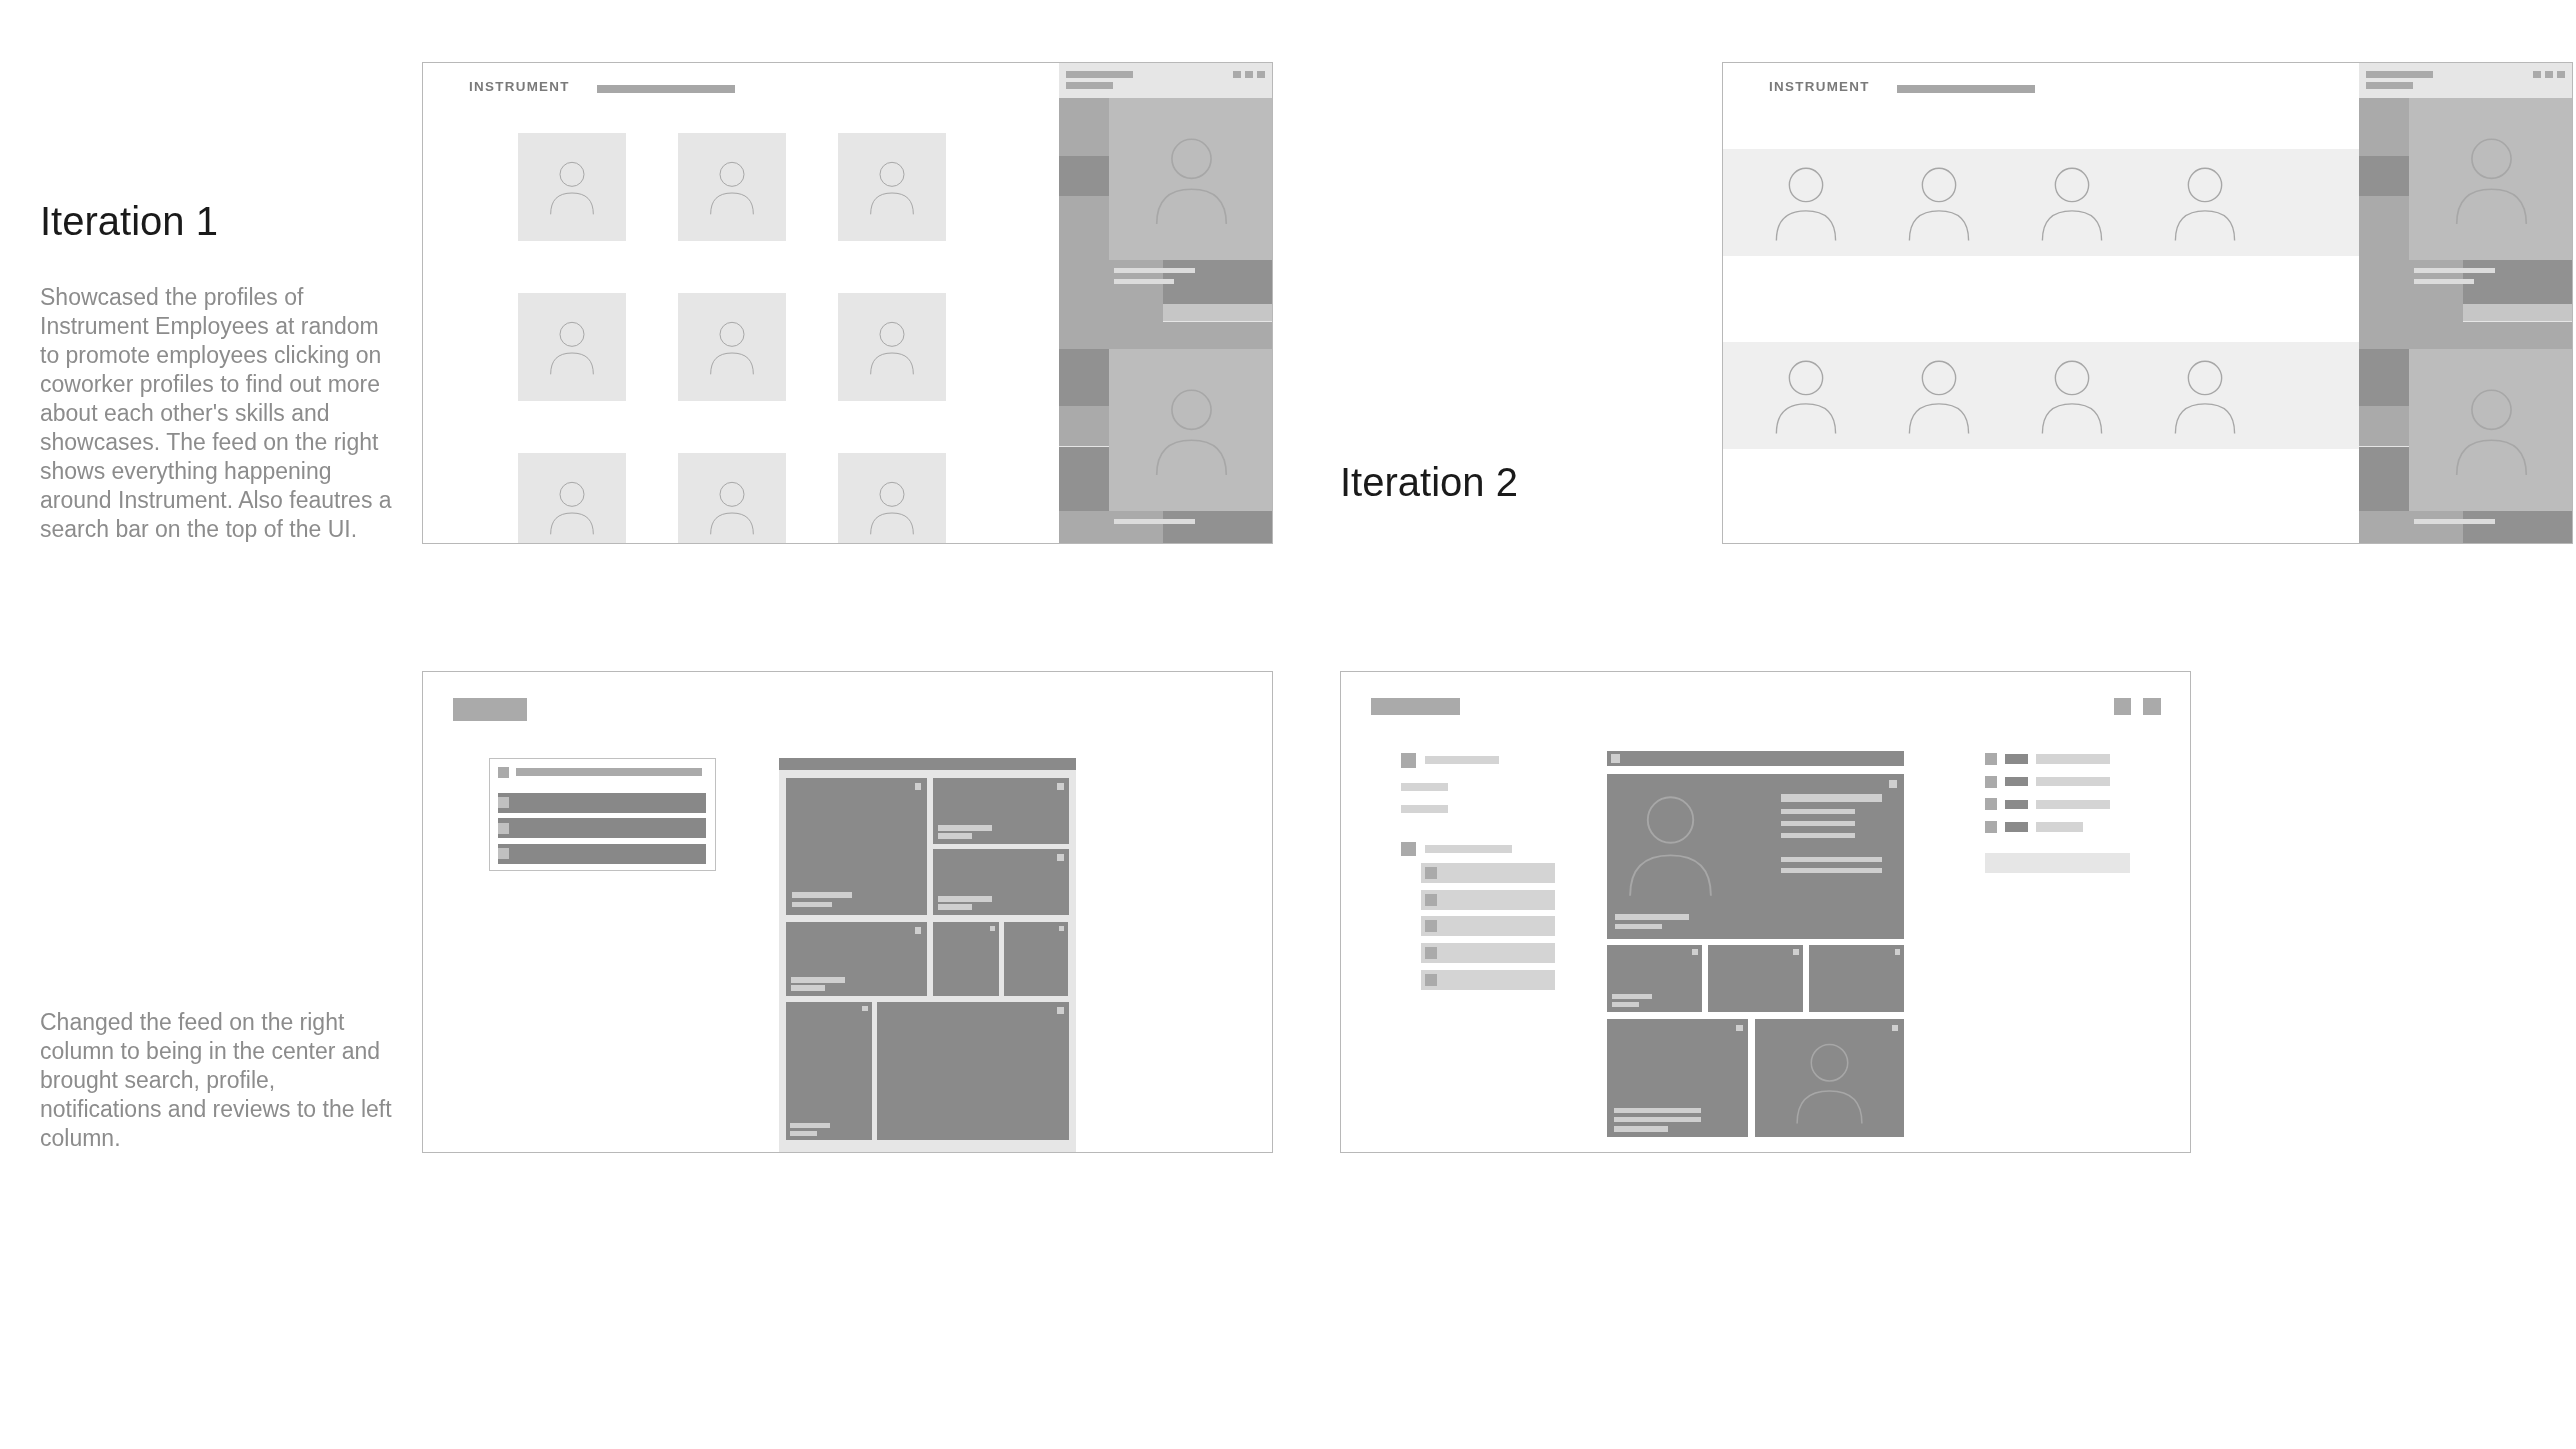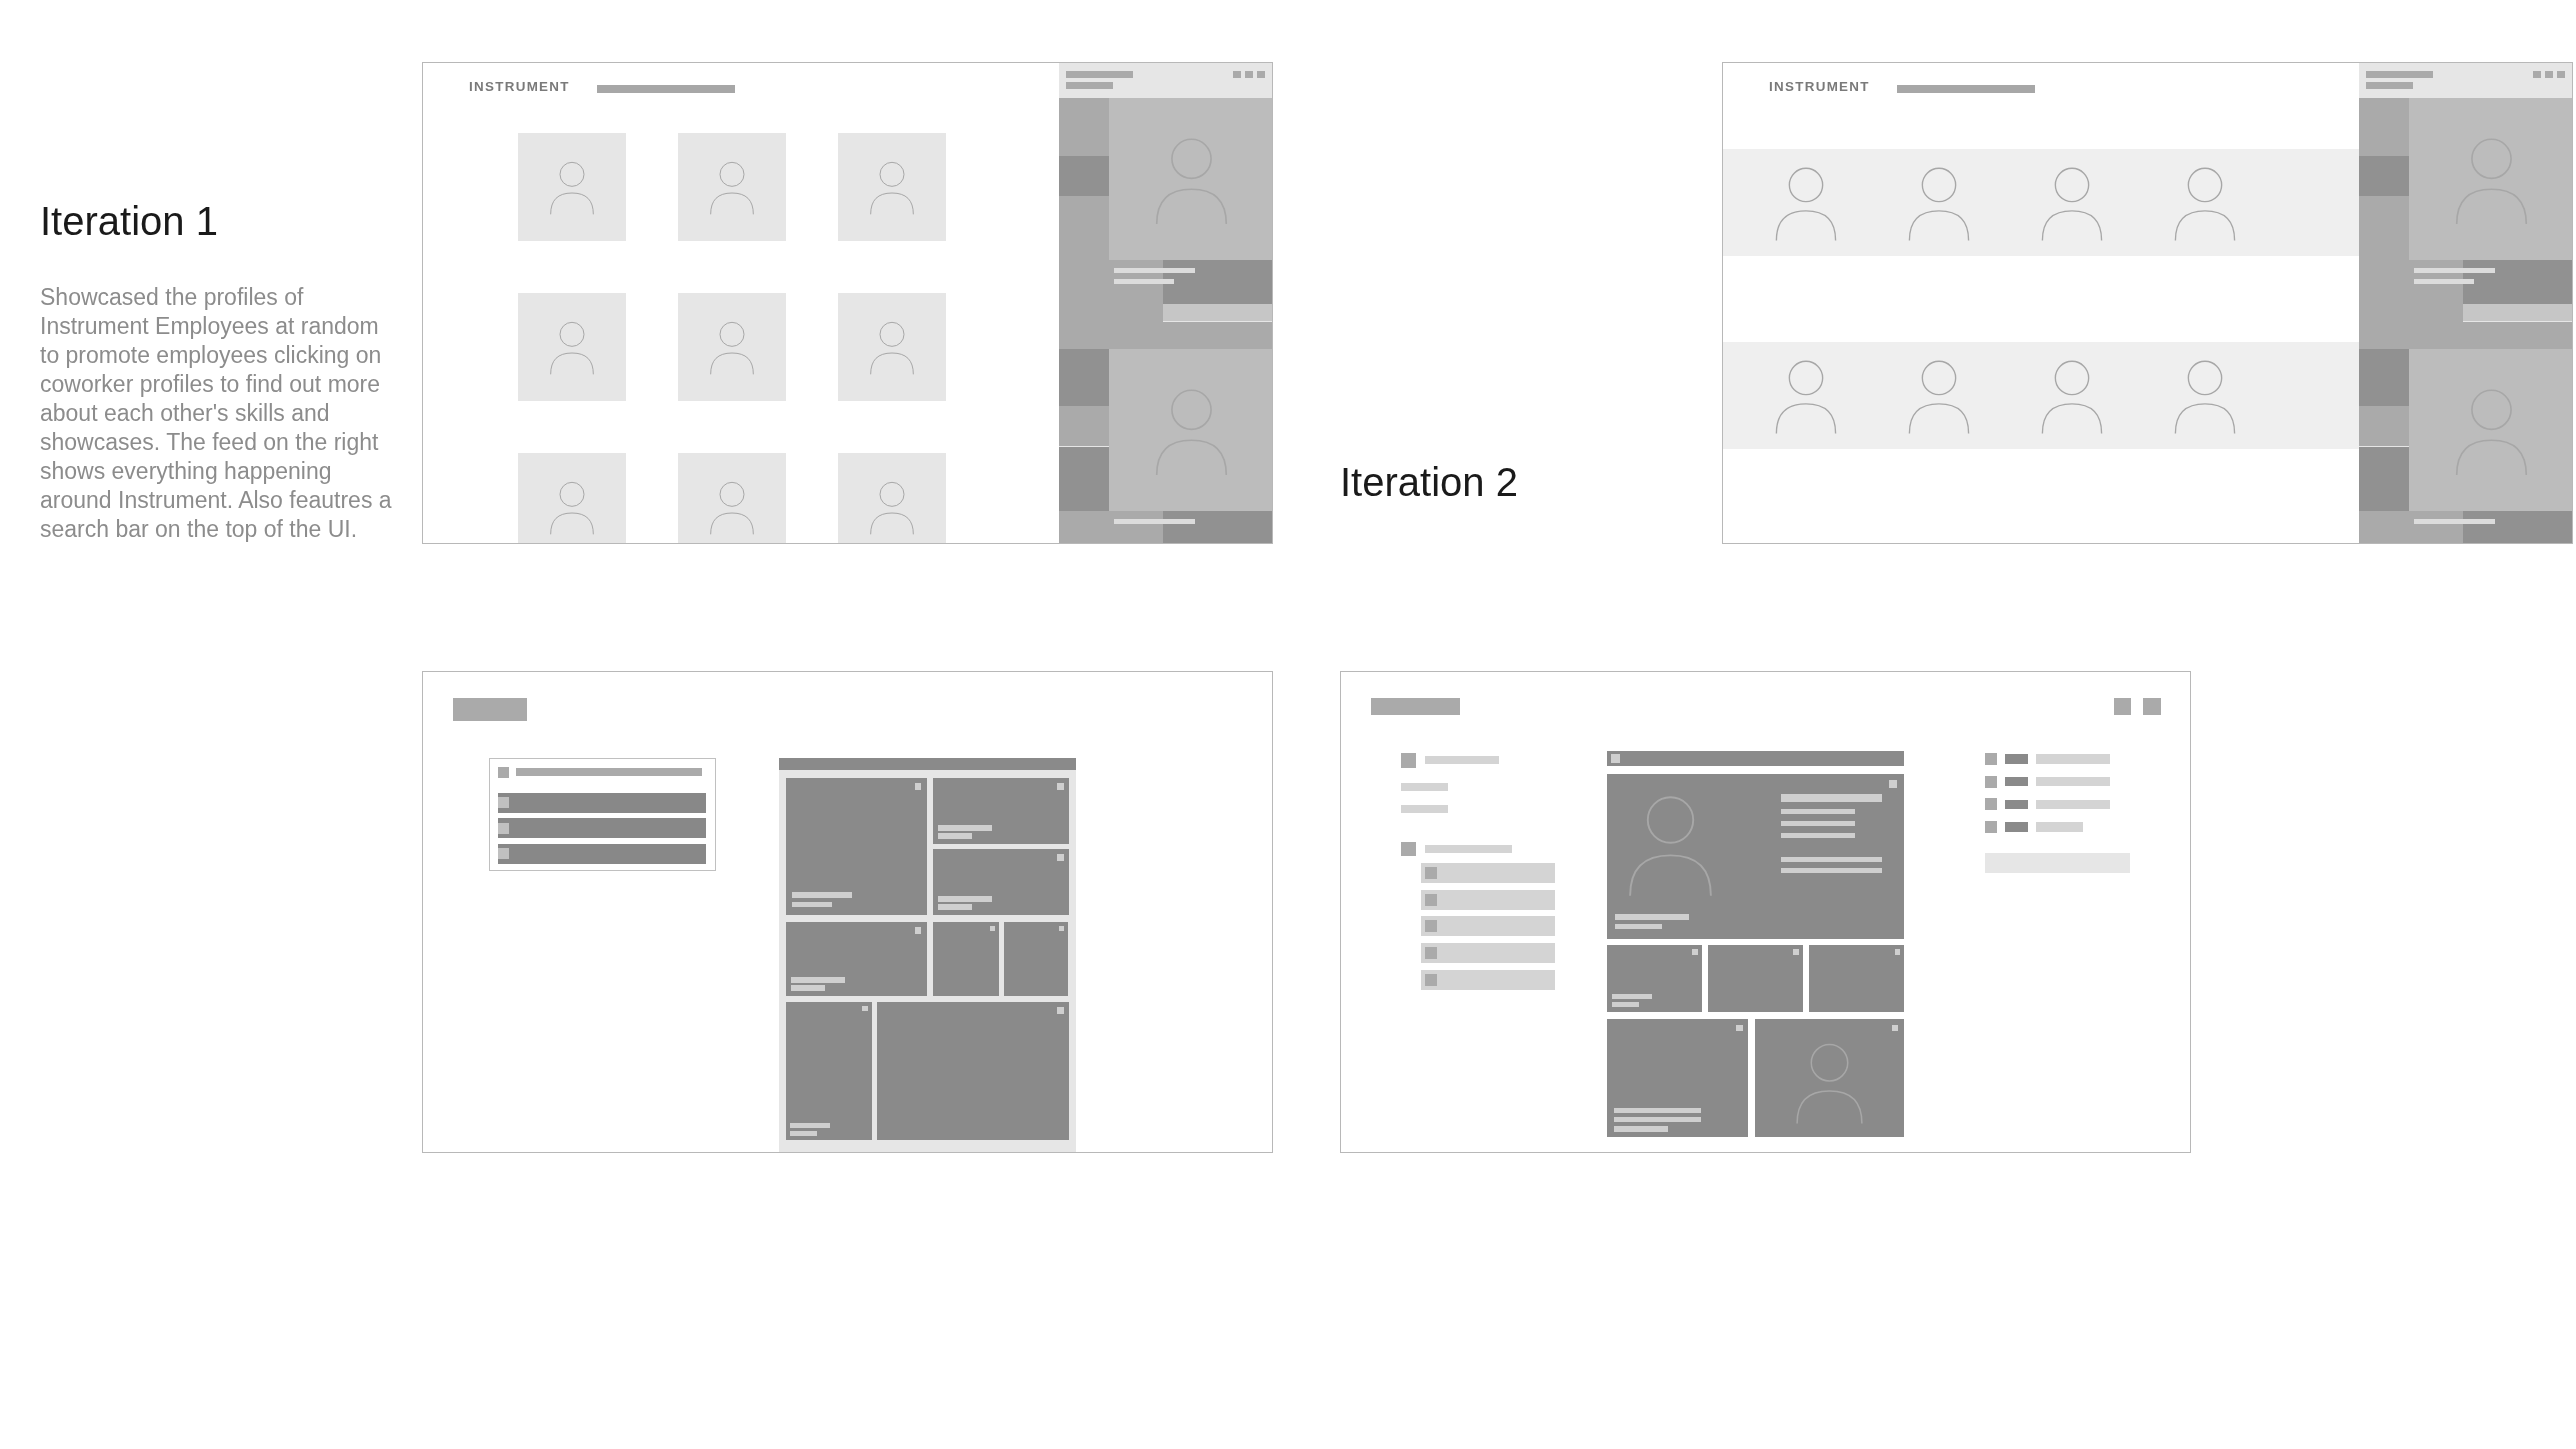--- a/index.html
+++ b/index.html
@@ -363,20 +363,21 @@
             <div class="f-card c9"></div>
           <div class="f-card c10"></div>
             <div class="f-card c10b"></div>
           <div class="label-line3"></div>
         </div>
       </div>
     </div>
 
     <div class="cell">
       <div class="copy">
+        <p>Changed the feed on the right column to being in the center and brought search, profile, notifications and reviews to the left column.</p>
       </div>
       <div class="wf wf3">
         <div class="brand-pill"></div>
         <div class="leftbox">
           <div class="lb-head"></div>
             <div class="lb-bar"></div>
           <div class="lb-row lb-r1"></div>
             <div class="lb-sq s1"></div>
           <div class="lb-row lb-r2"></div>
             <div class="lb-sq s2"></div>

